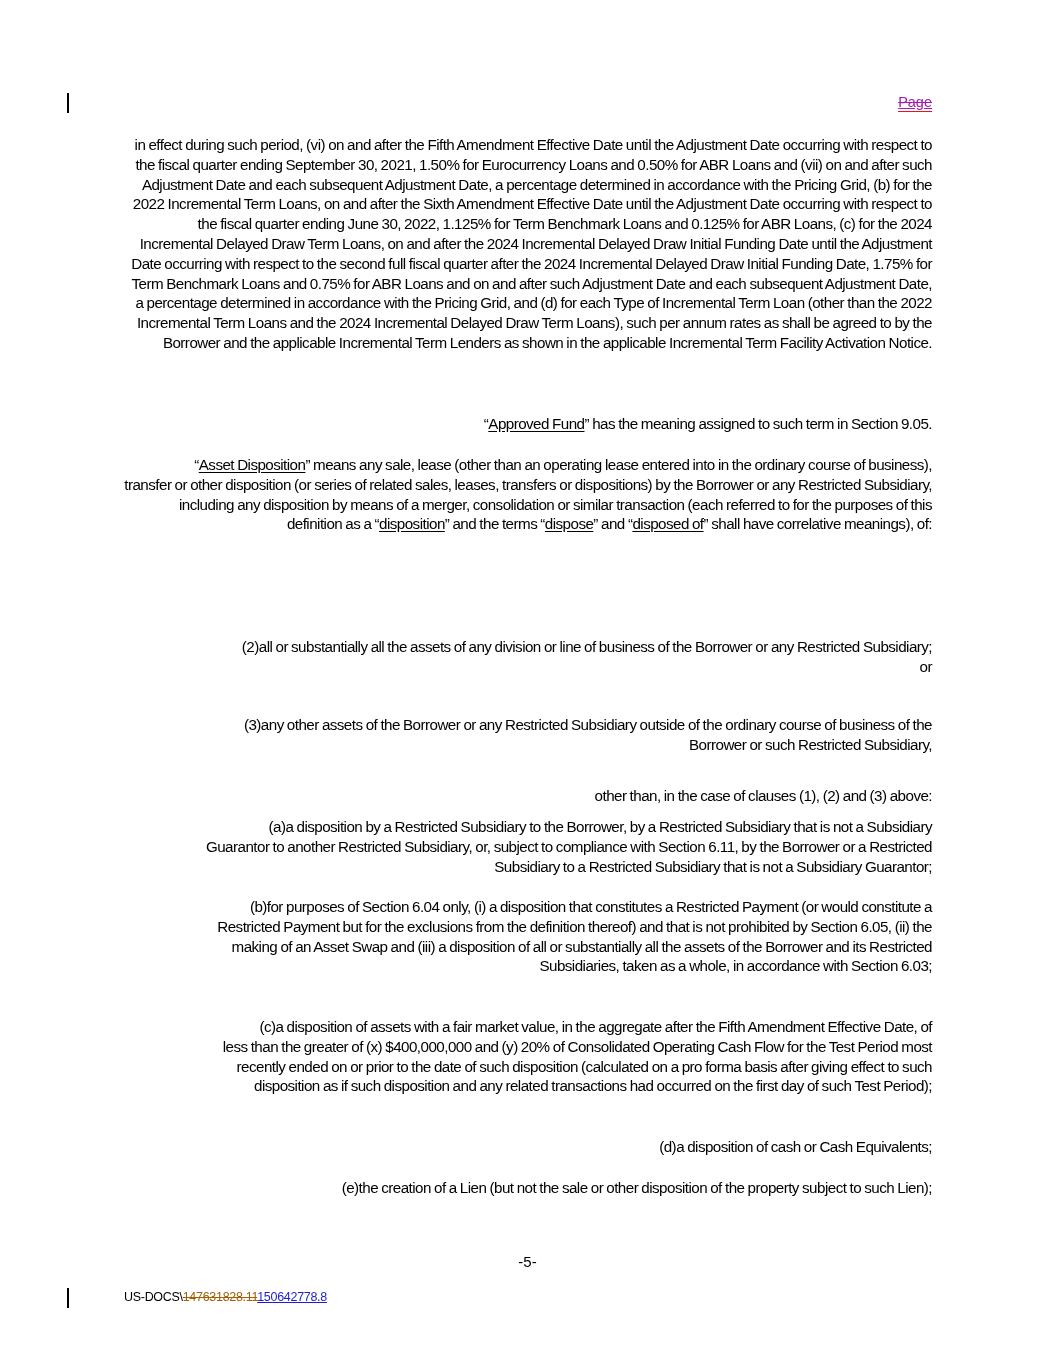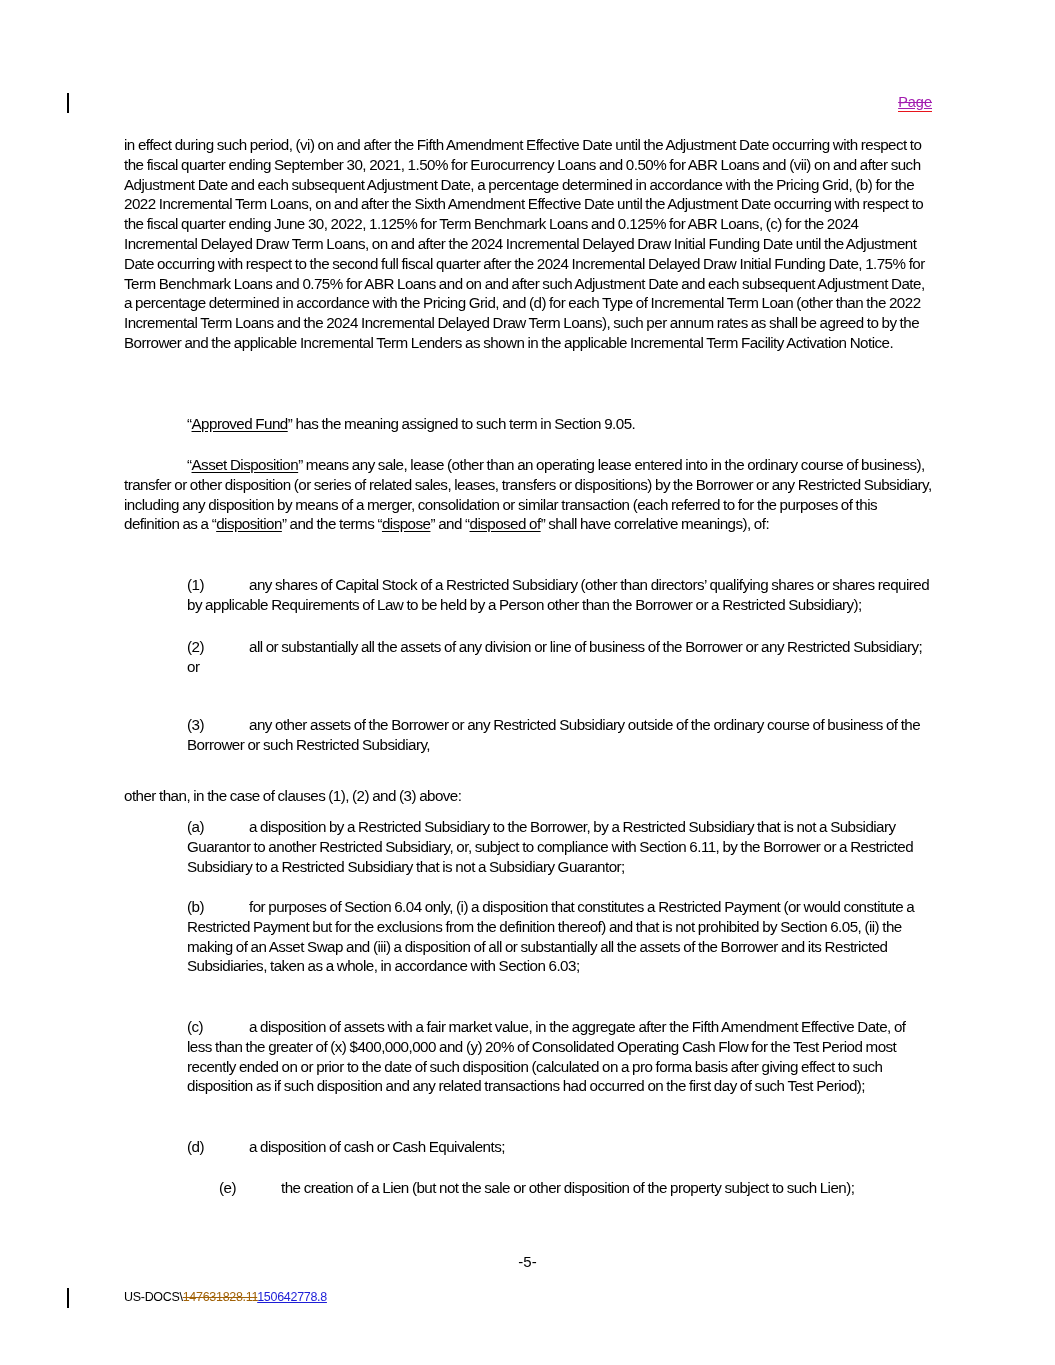--- a/index.html
+++ b/index.html
@@ -12,21 +12,21 @@
     .change-bar { position: absolute; left: 67px; width: 2px; height: 20px; background: #000; }
     .change-bar.top { top: 93px; }
     .change-bar.bottom { top: 1288px; }
     .page-header {
       position: absolute; top: 95px; right: 123px;
       font-size: 14.5px; color: #a21caf;
       text-decoration: line-through underline;
       text-decoration-style: solid;
       border-bottom: 1px solid #e8141c; line-height: 15px; padding-bottom: 1px;
     }
-    .p { position: absolute; left: 124px; width: 808px; font-size: 15.2px; line-height: 19.8px; letter-spacing: -0.55px; word-spacing: -0.5px; margin: 0; }
+    .p { position: absolute; left: 124px; width: 808px; font-size: 15.2px; line-height: 19.8px; letter-spacing: -0.55px; word-spacing: -0.5px; margin: 0; text-align: right; }
     .indent-first { text-indent: 63px; }
     .sub { left: 187px; width: 745px; }
     .sub .num { display: inline-block; width: 62px; }
     u { text-decoration: underline; text-underline-offset: 2px; }
     .footer-page { position: absolute; top: 1253px; left: 0; width: 1055px; text-align: center; font-size: 15px; }
     .footer-doc { position: absolute; top: 1290px; left: 124px; font-size: 12.5px; letter-spacing: -0.3px; }
     .deleted { color: #a16207; text-decoration: line-through; }
     .inserted { color: #1d1dd6; text-decoration: underline; margin-top: 28px; }
   </style>
 </head>
@@ -36,36 +36,35 @@
 
   <div class="change-bar top"></div>
   <div class="page-header">Page</div>
 
   <p class="p" style="top:135px;">in effect during such period, (vi) on and after the Fifth Amendment Effective Date until the Adjustment Date occurring with respect to the fiscal quarter ending September 30, 2021, 1.50% for Eurocurrency Loans and 0.50% for ABR Loans and (vii) on and after such Adjustment Date and each subsequent Adjustment Date, a percentage determined in accordance with the Pricing Grid, (b) for the 2022 Incremental Term Loans, on and after the Sixth Amendment Effective Date until the Adjustment Date occurring with respect to the fiscal quarter ending June 30, 2022, 1.125% for Term Benchmark Loans and 0.125% for ABR Loans, (c) for the 2024 Incremental Delayed Draw Term Loans, on and after the 2024 Incremental Delayed Draw Initial Funding Date until the Adjustment Date occurring with respect to the second full fiscal quarter after the 2024 Incremental Delayed Draw Initial Funding Date, 1.75% for Term Benchmark Loans and 0.75% for ABR Loans and on and after such Adjustment Date and each subsequent Adjustment Date, a percentage determined in accordance with the Pricing Grid, and (d) for each Type of Incremental Term Loan (other than the 2022 Incremental Term Loans and the 2024 Incremental Delayed Draw Term Loans), such per annum rates as shall be agreed to by the Borrower and the applicable Incremental Term Lenders as shown in the applicable Incremental Term Facility Activation Notice.</p>
 
   <p class="p indent-first" style="top:414px;"><span>“</span><u>Approved Fund</u><span>” has the meaning assigned to such term in Section 9.05.</span></p>
 
   <p class="p indent-first" style="top:455px;"><span>“</span><u>Asset Disposition</u><span>” means any sale, lease (other than an operating lease entered into in the ordinary course of business), transfer or other disposition (or series of related sales, leases, transfers or dispositions) by the Borrower or any Restricted Subsidiary, including any disposition by means of a merger, consolidation or similar transaction (each referred to for the purposes of this definition as a “</span><u>disposition</u><span>” and the terms “</span><u>dispose</u><span>” and “</span><u>disposed of</u><span>” shall have correlative meanings), of:</span></p>
 
-  <p class="p sub first" style="top:575px;"><span class="num">(1)</span><span>any shares of Capital Stock of a Restricted Subsidiary (other than directors’ qualifying shares or shares required by applicable Requirements of Law to be held by a Person other than the Borrower or a Restricted Subsidiary);</span></p>
 
   <p class="p sub first" style="top:637px;"><span class="num">(2)</span><span>all or substantially all the assets of any division or line of business of the Borrower or any Restricted Subsidiary; or</span></p>
 
   <p class="p sub first" style="top:715px;"><span class="num">(3)</span><span>any other assets of the Borrower or any Restricted Subsidiary outside of the ordinary course of business of the Borrower or such Restricted Subsidiary,</span></p>
 
   <p class="p" style="top:776px;margin-top:10px;">other than, in the case of clauses (1), (2) and (3) above:</p>
 
   <p class="p sub first" style="top:817px;"><span class="num">(a)</span><span>a disposition by a Restricted Subsidiary to the Borrower, by a Restricted Subsidiary that is not a Subsidiary Guarantor to another Restricted Subsidiary, or, subject to compliance with Section 6.11, by the Borrower or a Restricted Subsidiary to a Restricted Subsidiary that is not a Subsidiary Guarantor;</span></p>
 
   <p class="p sub first" style="top:897px;"><span class="num">(b)</span><span>for purposes of Section 6.04 only, (i) a disposition that constitutes a Restricted Payment (or would constitute a Restricted Payment but for the exclusions from the definition thereof) and that is not prohibited by Section 6.05, (ii) the making of an Asset Swap and (iii) a disposition of all or substantially all the assets of the Borrower and its Restricted Subsidiaries, taken as a whole, in accordance with Section 6.03;</span></p>
 
   <p class="p sub first" style="top:1017px;"><span class="num">(c)</span><span>a disposition of assets with a fair market value, in the aggregate after the Fifth Amendment Effective Date, of less than the greater of (x) $400,000,000 and (y) 20% of Consolidated Operating Cash Flow for the Test Period most recently ended on or prior to the date of such disposition (calculated on a pro forma basis after giving effect to such disposition as if such disposition and any related transactions had occurred on the first day of such Test Period);</span></p>
 
   <p class="p sub first" style="top:1137px;"><span class="num">(d)</span><span>a disposition of cash or Cash Equivalents;</span></p>
 
-  <p class="p sub first" style="top:1178px;margin-left:32px;"><span class="num">(e)</span><span>the creation of a Lien (but not the sale or other disposition of the property subject to such Lien);</span></p>
+  <p class="p sub first" style="top:1178px;"><span class="num">(e)</span><span>the creation of a Lien (but not the sale or other disposition of the property subject to such Lien);</span></p>
 
   <div class="footer-page">-5-</div>
 
   <div class="change-bar bottom"></div>
   <div class="footer-doc"><span>US-DOCS\</span><span class="deleted">147631828.11</span><span class="inserted">150642778.8</span></div>
 
 </div>
 
 </body></html>

